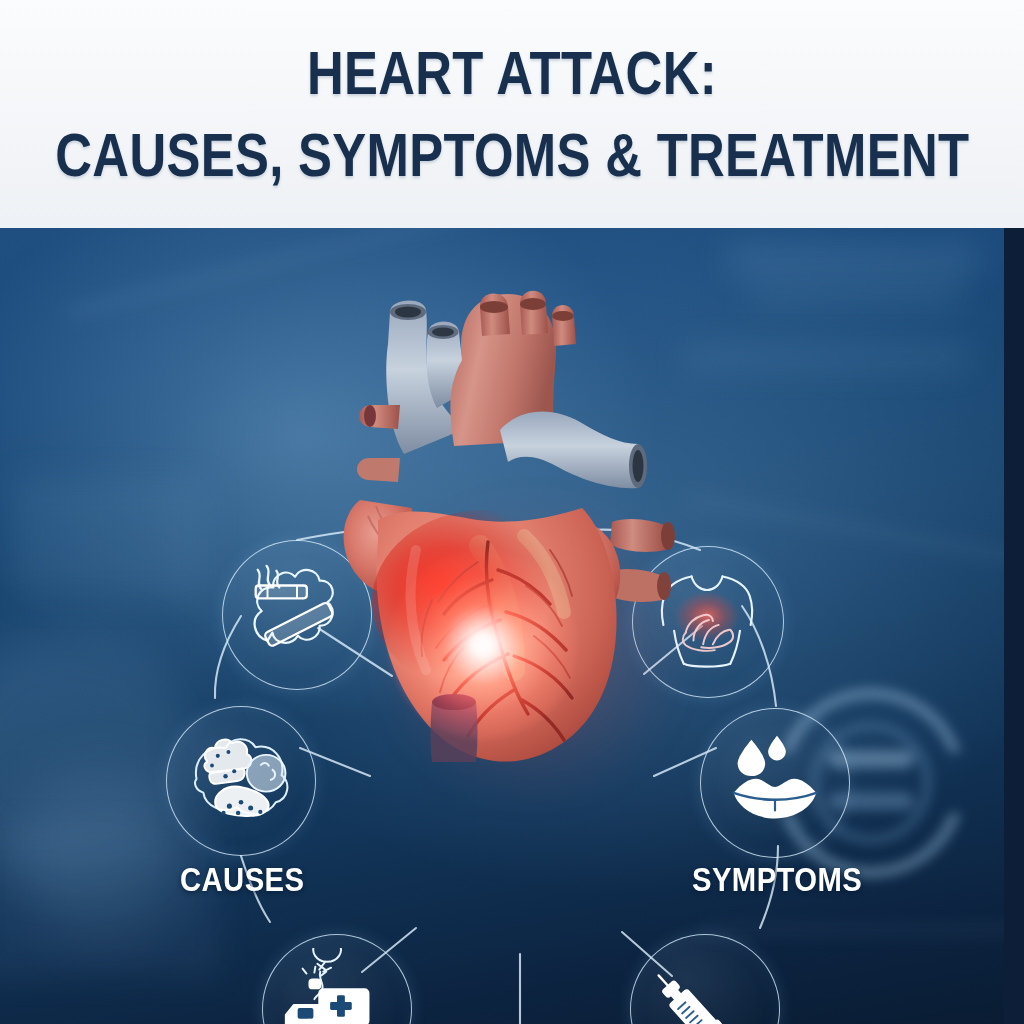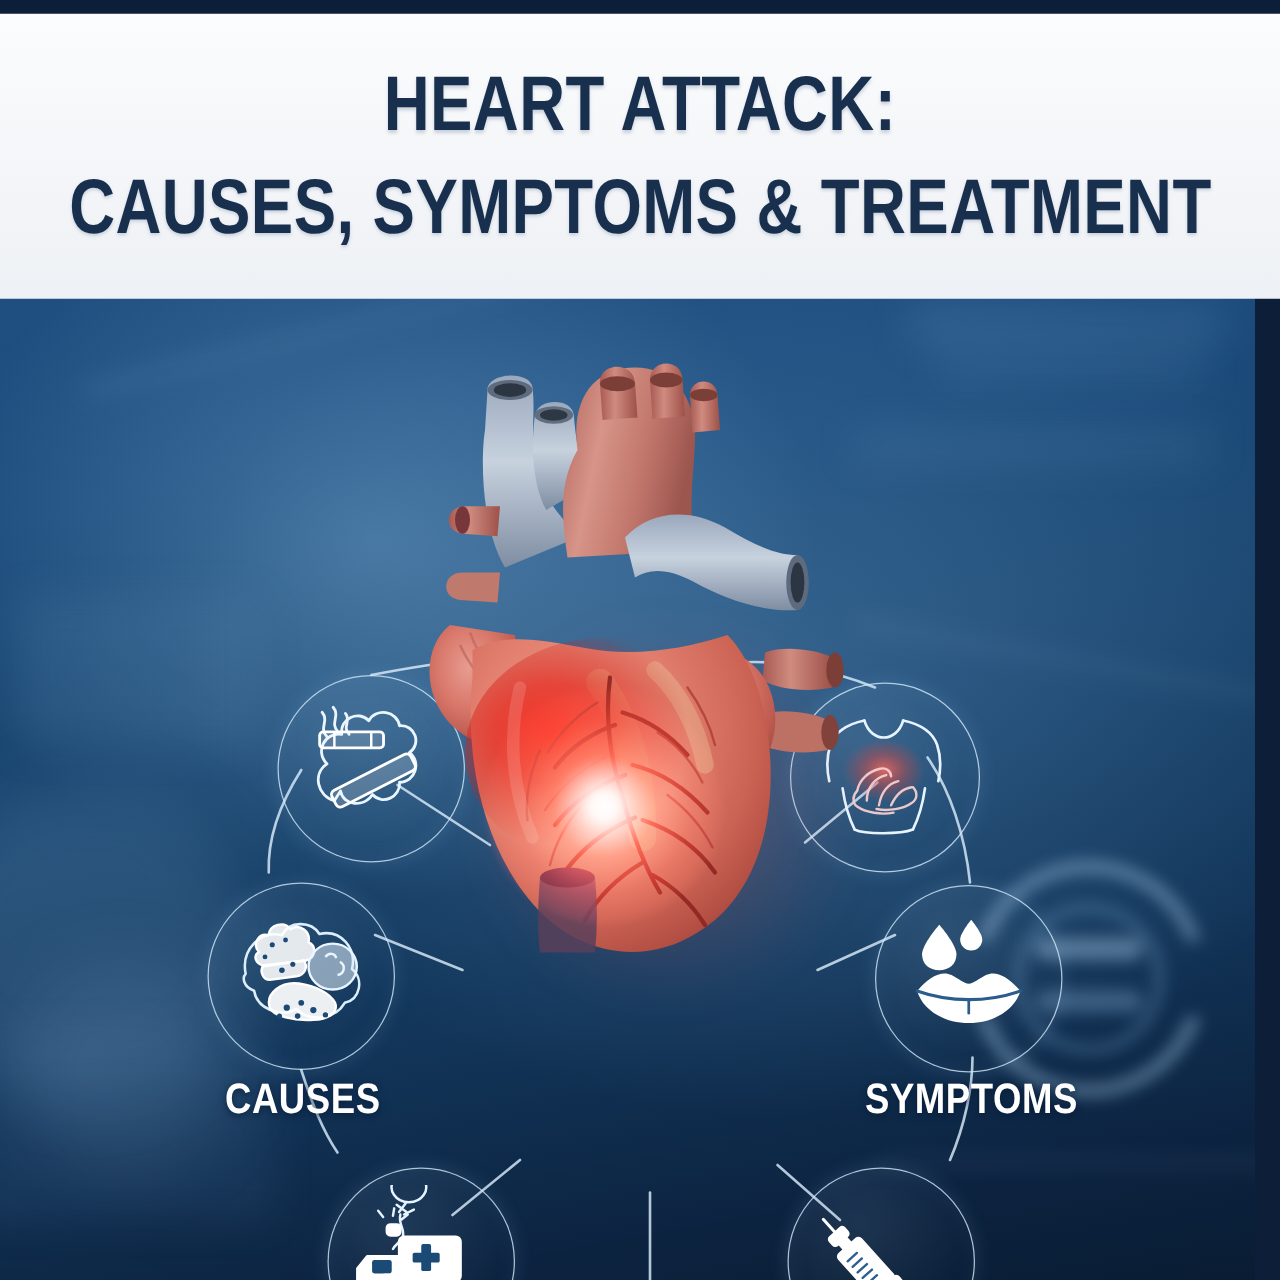--- a/index.html
+++ b/index.html
@@ -9,21 +9,20 @@
     font-family:"Liberation Sans", sans-serif;
     background:#0d1f38;
   }
 
   
   .header{
     position:absolute;left:0;top:0;width:1024px;height:228px;
     background:linear-gradient(180deg,#fbfcfd 0%,#f3f5f8 60%,#eef1f5 100%);
     display:flex;flex-direction:column;align-items:center;justify-content:center;
     z-index:40;
-    margin-top:11px;
   }
   .title-line{
     color:#18304e;
     font-weight:700;
     letter-spacing:0.4px;
     text-align:center;
     line-height:1.0;
     transform:scaleX(0.82);
     text-shadow:0 2px 3px rgba(120,140,165,0.35);
     white-space:nowrap;

